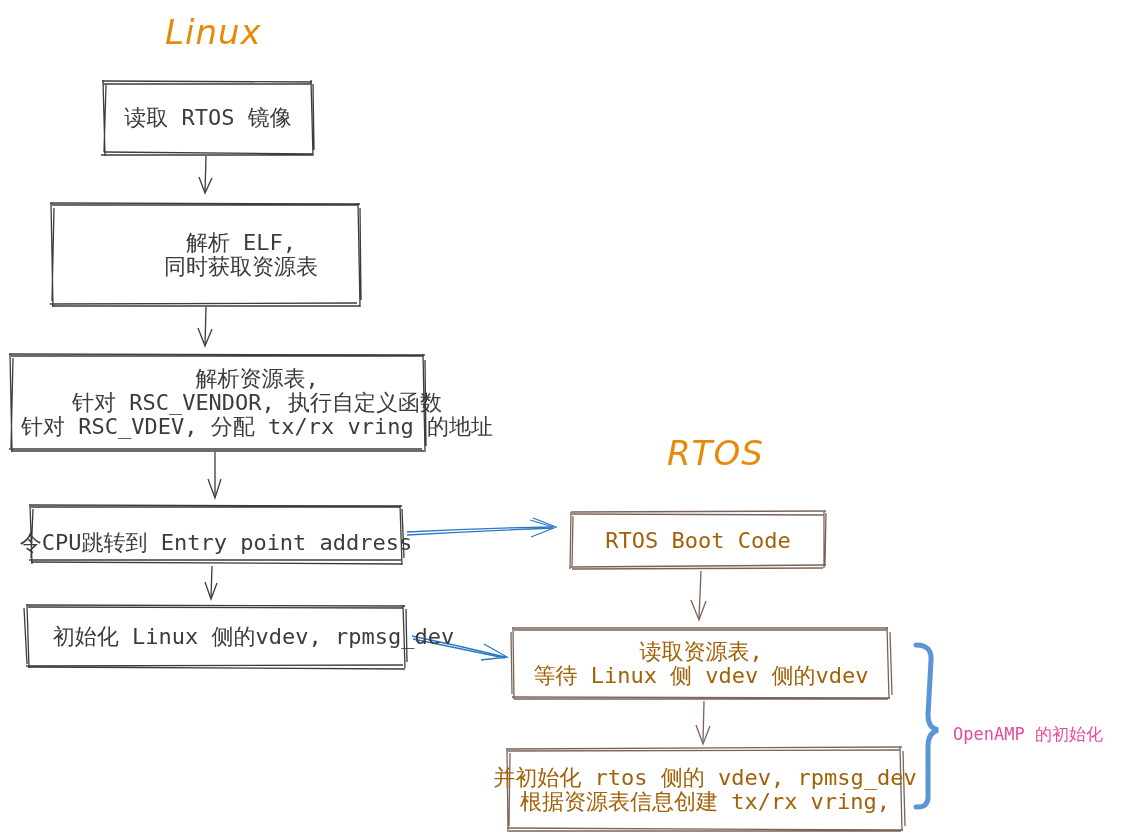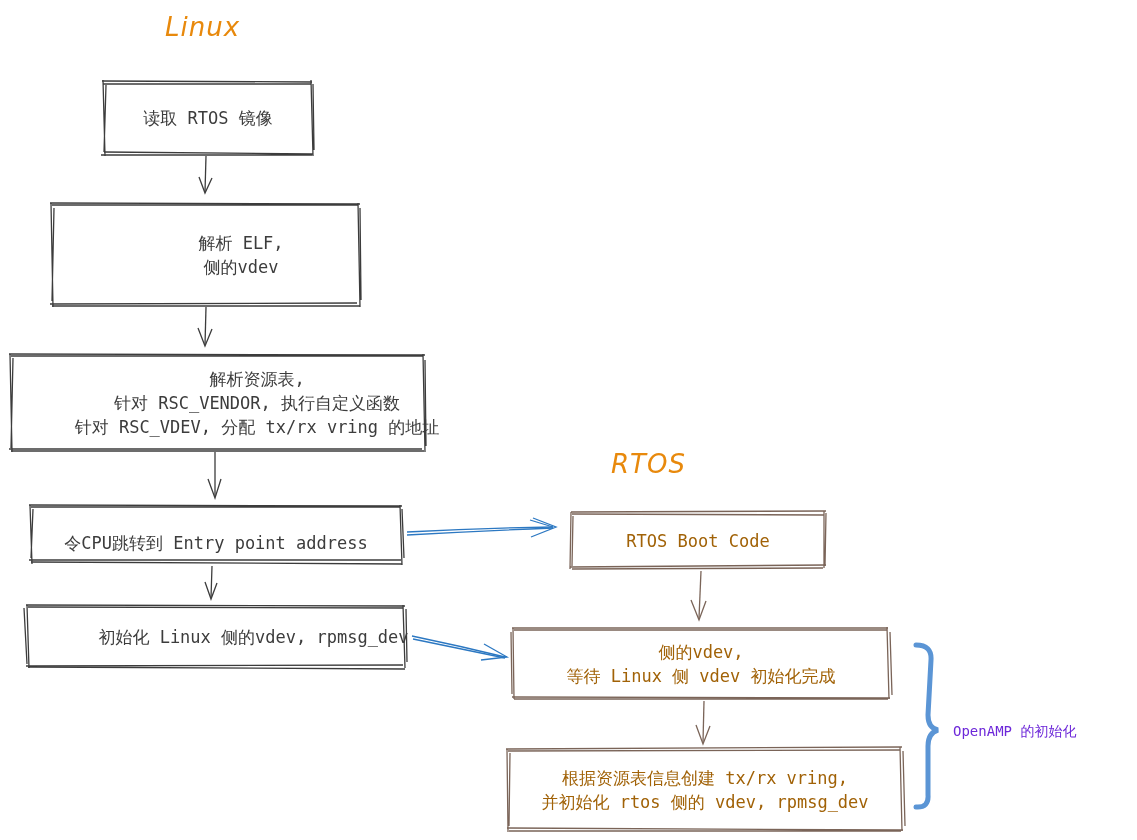--- a/index.html
+++ b/index.html
@@ -1,22 +1,22 @@
 <!DOCTYPE html>
 <html><head>
 <meta charset="utf-8">
 <style>
   html, body { margin:0; padding:0; background:#ffffff; }
   body { width:1137px; height:840px; position:relative; overflow:hidden; font-family:"DejaVu Sans Mono", monospace; }
   svg.canvas { position:absolute; left:0; top:0; width:1137px; height:840px; }
-  .title { position:absolute; font-family:"DejaVu Sans", sans-serif; font-size:26px; color:#e8890c; font-style:italic; letter-spacing:1px; }
-  .box-text { position:absolute; display:flex; flex-direction:column; align-items:center; justify-content:center; text-align:center; font-size:17px; line-height:24px; white-space:nowrap; }
+  .title { position:absolute; font-family:"DejaVu Sans", sans-serif; font-size:34px; color:#e8890c; font-style:italic; letter-spacing:1px; }
+  .box-text { position:absolute; display:flex; flex-direction:column; align-items:center; justify-content:center; text-align:center; font-size:22px; line-height:24px; white-space:nowrap; }
   .linux { color:#3c3c3c; }
   .rtos { color:#a16207; }
-  .label-blue { position:absolute; color:#6d28d9; font-size:14px; white-space:nowrap; }
+  .label-blue { position:absolute; color:#ec4899; font-size:17px; white-space:nowrap; }
 </style>
 </head>
 <body>
 
 <svg class="canvas" xmlns="http://www.w3.org/2000/svg">
 
   <g fill="none" stroke="#3c3c3c" stroke-width="1.3">
     <path d="M102 81 L312 82 M103 84 L311 84"></path>
     <path d="M104 152 L313 154 M101 155 L312 155"></path>
     <path d="M103 80 L105 156 M106 85 L104 152"></path>
@@ -101,46 +101,46 @@
   <g fill="none" stroke="#2c78c2" stroke-width="1.3">
     <path d="M412 636 Q460 646 505 657"></path>
     <path d="M413 639 Q462 649 505 658"></path>
     <path d="M484 644 L507 657 L481 660"></path>
   </g>
 
   <path fill="none" stroke="#5b95d5" stroke-width="5" stroke-linecap="round" d="M916 645 Q932 645 931 660 L928 715 Q928 728 938 730 Q928 733 928 746 L928 795 Q929 808 916 807"></path>
 </svg>
 
 <div class="title" style="left:165px; top:12px;">Linux</div>
-<div class="title" style="left:611px; top:433px;margin-top:16px;">RTOS</div>
+<div class="title" style="left:667px; top:433px;">RTOS</div>
 
 <div class="box-text linux" style="left:104px; top:84px; width:208px; height:68px;">
   <span>读取 RTOS 镜像</span>
 </div>
 <div class="box-text linux" style="left:52px; top:206px; width:306px; height:98px;padding-left:36px;">
   <span>解析 ELF,</span>
-  <span>侧的vdev</span>
+  <span>同时获取资源表</span>
 </div>
 <div class="box-text linux" style="left:11px; top:357px; width:412px; height:92px;margin-left:40px;">
   <span>解析资源表,</span>
   <span>针对 RSC_VENDOR, 执行自定义函数</span>
   <span>针对 RSC_VDEV, 分配 tx/rx vring 的地址</span>
 </div>
 <div class="box-text linux" style="left:31px; top:507px; width:370px; height:71px;">
   <span>令CPU跳转到 Entry point address</span>
 </div>
 <div class="box-text linux" style="left:28px; top:607px; width:451px; height:60px;">
   <span>初始化 Linux 侧的vdev, rpmsg_dev</span>
 </div>
 
 <div class="box-text rtos" style="left:572px; top:514px; width:252px; height:53px;">
   <span>RTOS Boot Code</span>
 </div>
 <div class="box-text rtos" style="left:514px; top:630px; width:374px; height:67px;">
-  <span>侧的vdev,</span>
-  <span>等待 Linux 侧 vdev 初始化完成</span>
+  <span>读取资源表,</span>
+  <span>等待 Linux 侧 vdev 侧的vdev</span>
 </div>
 <div class="box-text rtos" style="left:508px; top:751px; width:394px; height:78px;">
+  <span>并初始化 rtos 侧的 vdev, rpmsg_dev</span>
   <span>根据资源表信息创建 tx/rx vring,</span>
-  <span>并初始化 rtos 侧的 vdev, rpmsg_dev</span>
 </div>
 
 <div class="label-blue" style="left:953px; top:723px;">OpenAMP 的初始化</div>
 
 </body></html>

